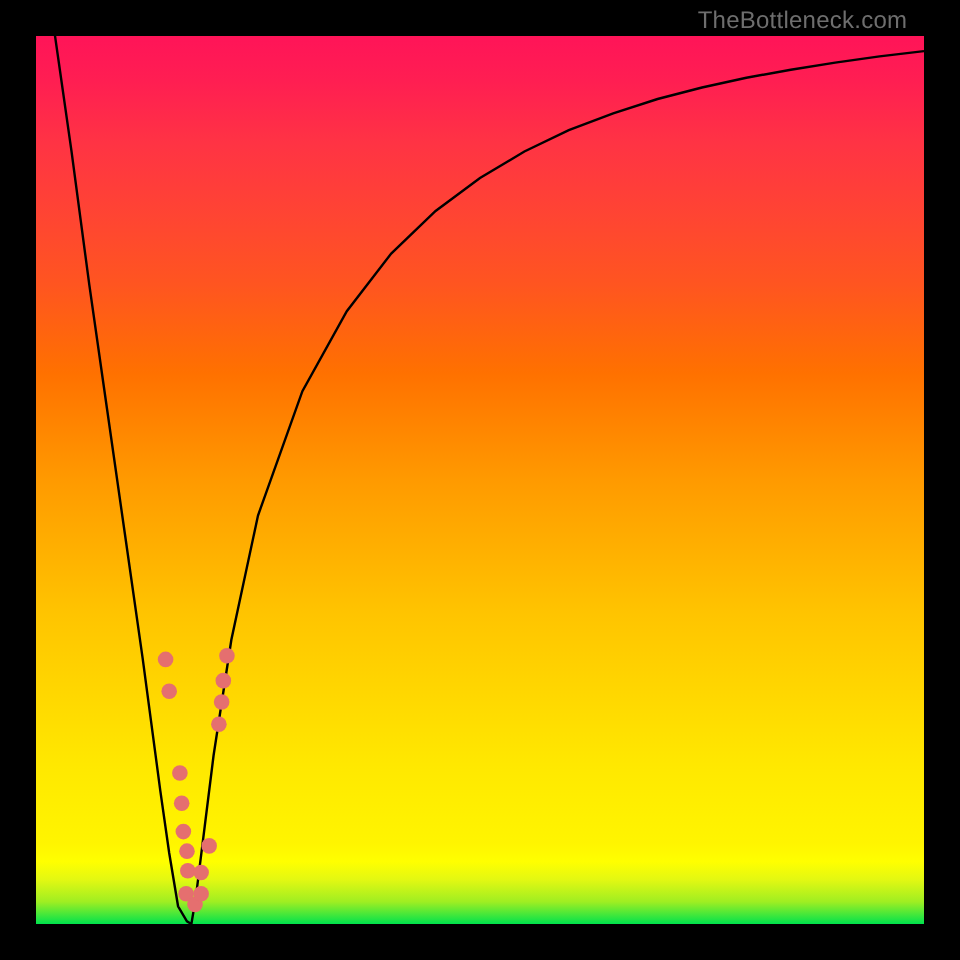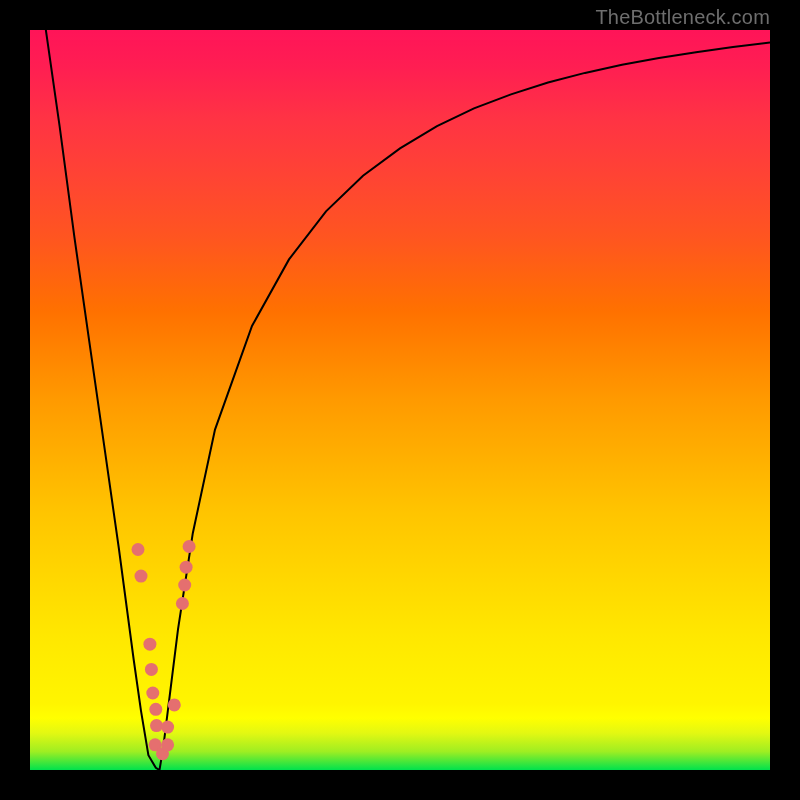--- a/index.html
+++ b/index.html
@@ -38,21 +38,21 @@
       #ff5520 72%,
       #ff4433 80%,
       #ff3344 88%,
       #ff1e52 95%,
       #ff1458 100%
     );
   }
   .attribution {
     position: absolute;
     top: 6px;
-    right: 30px;
+    right: 44px;
     font-family: Arial, Helvetica, sans-serif;
     font-size: 20px;
     color: #6e6e6e;
     letter-spacing: 0.2px;
   }
   svg.overlay {
     position: absolute;
     top: 30px;
     left: 30px;
     width: 740px;

